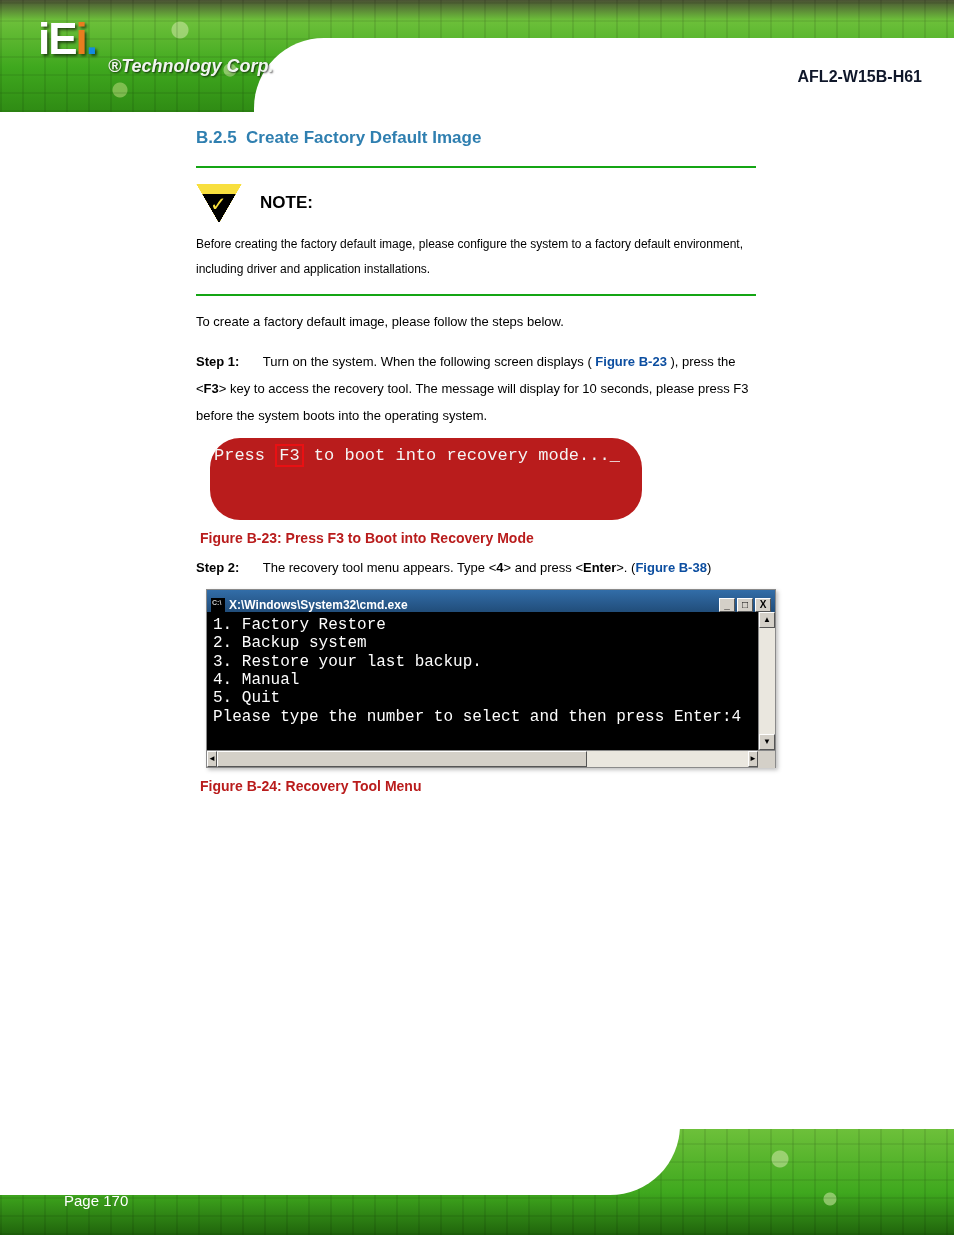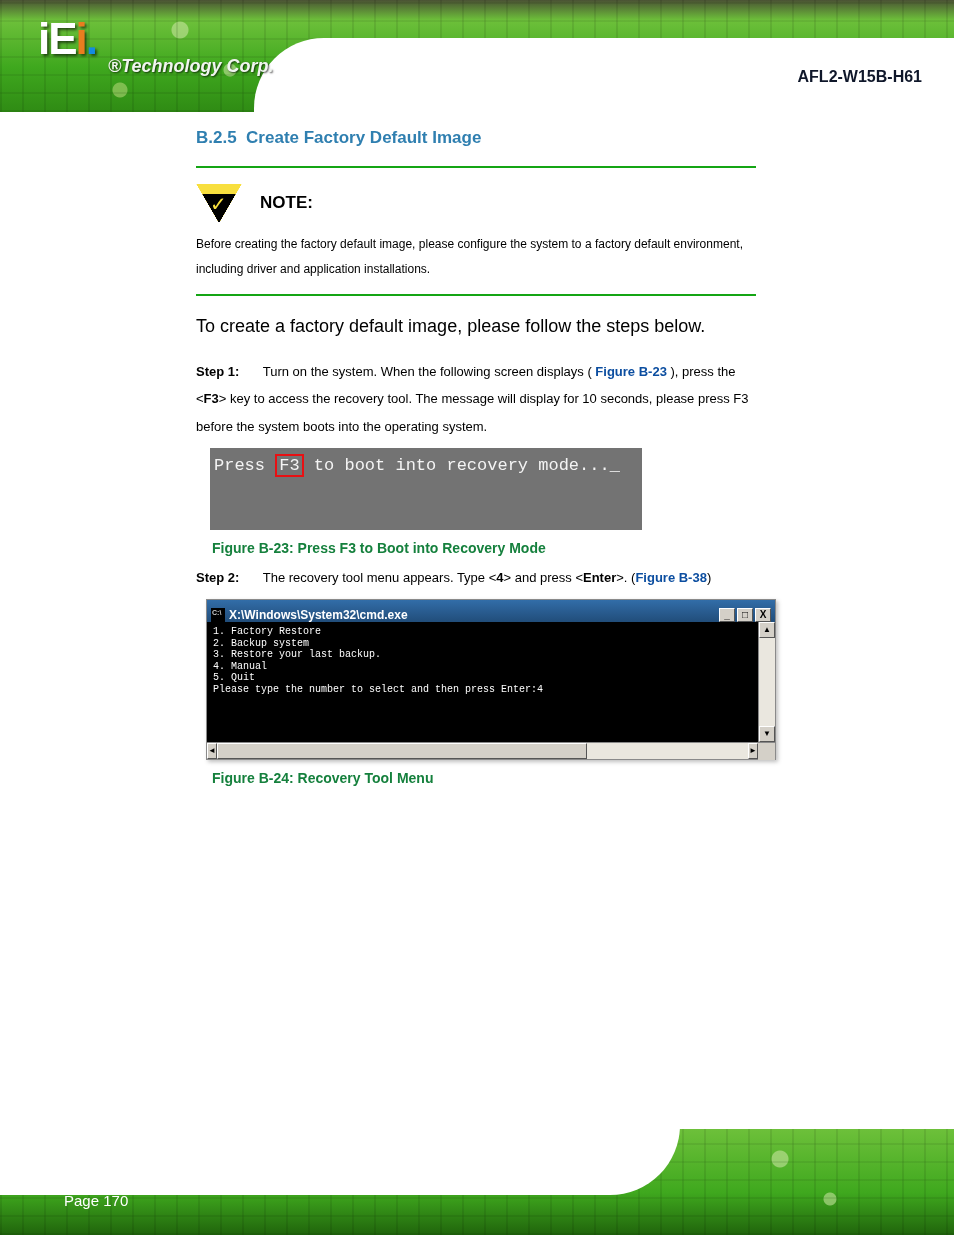--- a/index.html
+++ b/index.html
@@ -188,59 +188,60 @@
   color: #f8df3e;
   z-index: 2;
 }
 .note-label { font-size: 17px; font-weight: 700; color: #000; }
 .note-text {
   font-size: 12px;
   line-height: 2.1;
   color: #000;
 }
 .body-text {
-  font-size: 18px;
+  font-size: 13px;
   line-height: 2.1;
   color: #000;
   margin: 12px 0;
 }
 .step {
   font-size: 13px;
   line-height: 2.1;
   color: #000;
   margin: 8px 0;
 }
 .step-label { font-weight: 700; margin-right: 20px; }
 .bold-inline { font-weight: 700; }
 .blue-link { color: #0c4ea0; font-weight: 700; }
 
 
 .term1 {
   width: 432px;
   height: 82px;
-  background: #737373;
+  background: #b91c1c;
   color: #f4f4f4;
   font-family: "Courier New", monospace;
   font-size: 17px;
   padding: 6px 4px;
   position: relative;
   margin-left: 14px;
+  border-radius: 30px;
 }
 .term1 .f3box {
   border: 2px solid #e91013;
   padding: 0 2px;
   display: inline-block;
 }
 .cursor-blink { display: inline-block; }
 
 .fig-caption {
-  color: #15803d;
+  color: #b91c1c;
   font-size: 14px;
   font-weight: 700;
-  margin: 10px 0 6px 16px;
+  margin: 10px 0 6px 4px;
 }
 
 
 .cmdwin {
   width: 570px;
   margin-left: 10px;
   border: 1px solid #8a8a8a;
   box-shadow: 2px 2px 4px rgba(0,0,0,0.25);
   background: #d4d0c8;
 }
@@ -274,21 +275,21 @@
   text-align: center;
   color: #000;
   font-family: Arial, sans-serif;
 }
 .cmd-body-wrap { display: flex; }
 .cmd-body {
   flex: 1;
   background: #000;
   color: #fdfdfd;
   font-family: "Courier New", monospace;
-  font-size: 10px;
+  font-size: 16px;
   line-height: 1.15;
   padding: 4px 6px 24px 6px;
   white-space: pre;
   min-height: 120px;
 }
 .cmd-vscroll {
   width: 17px;
   background: #d4d0c8;
   border-left: 1px solid #888;
   display: flex; flex-direction: column;

